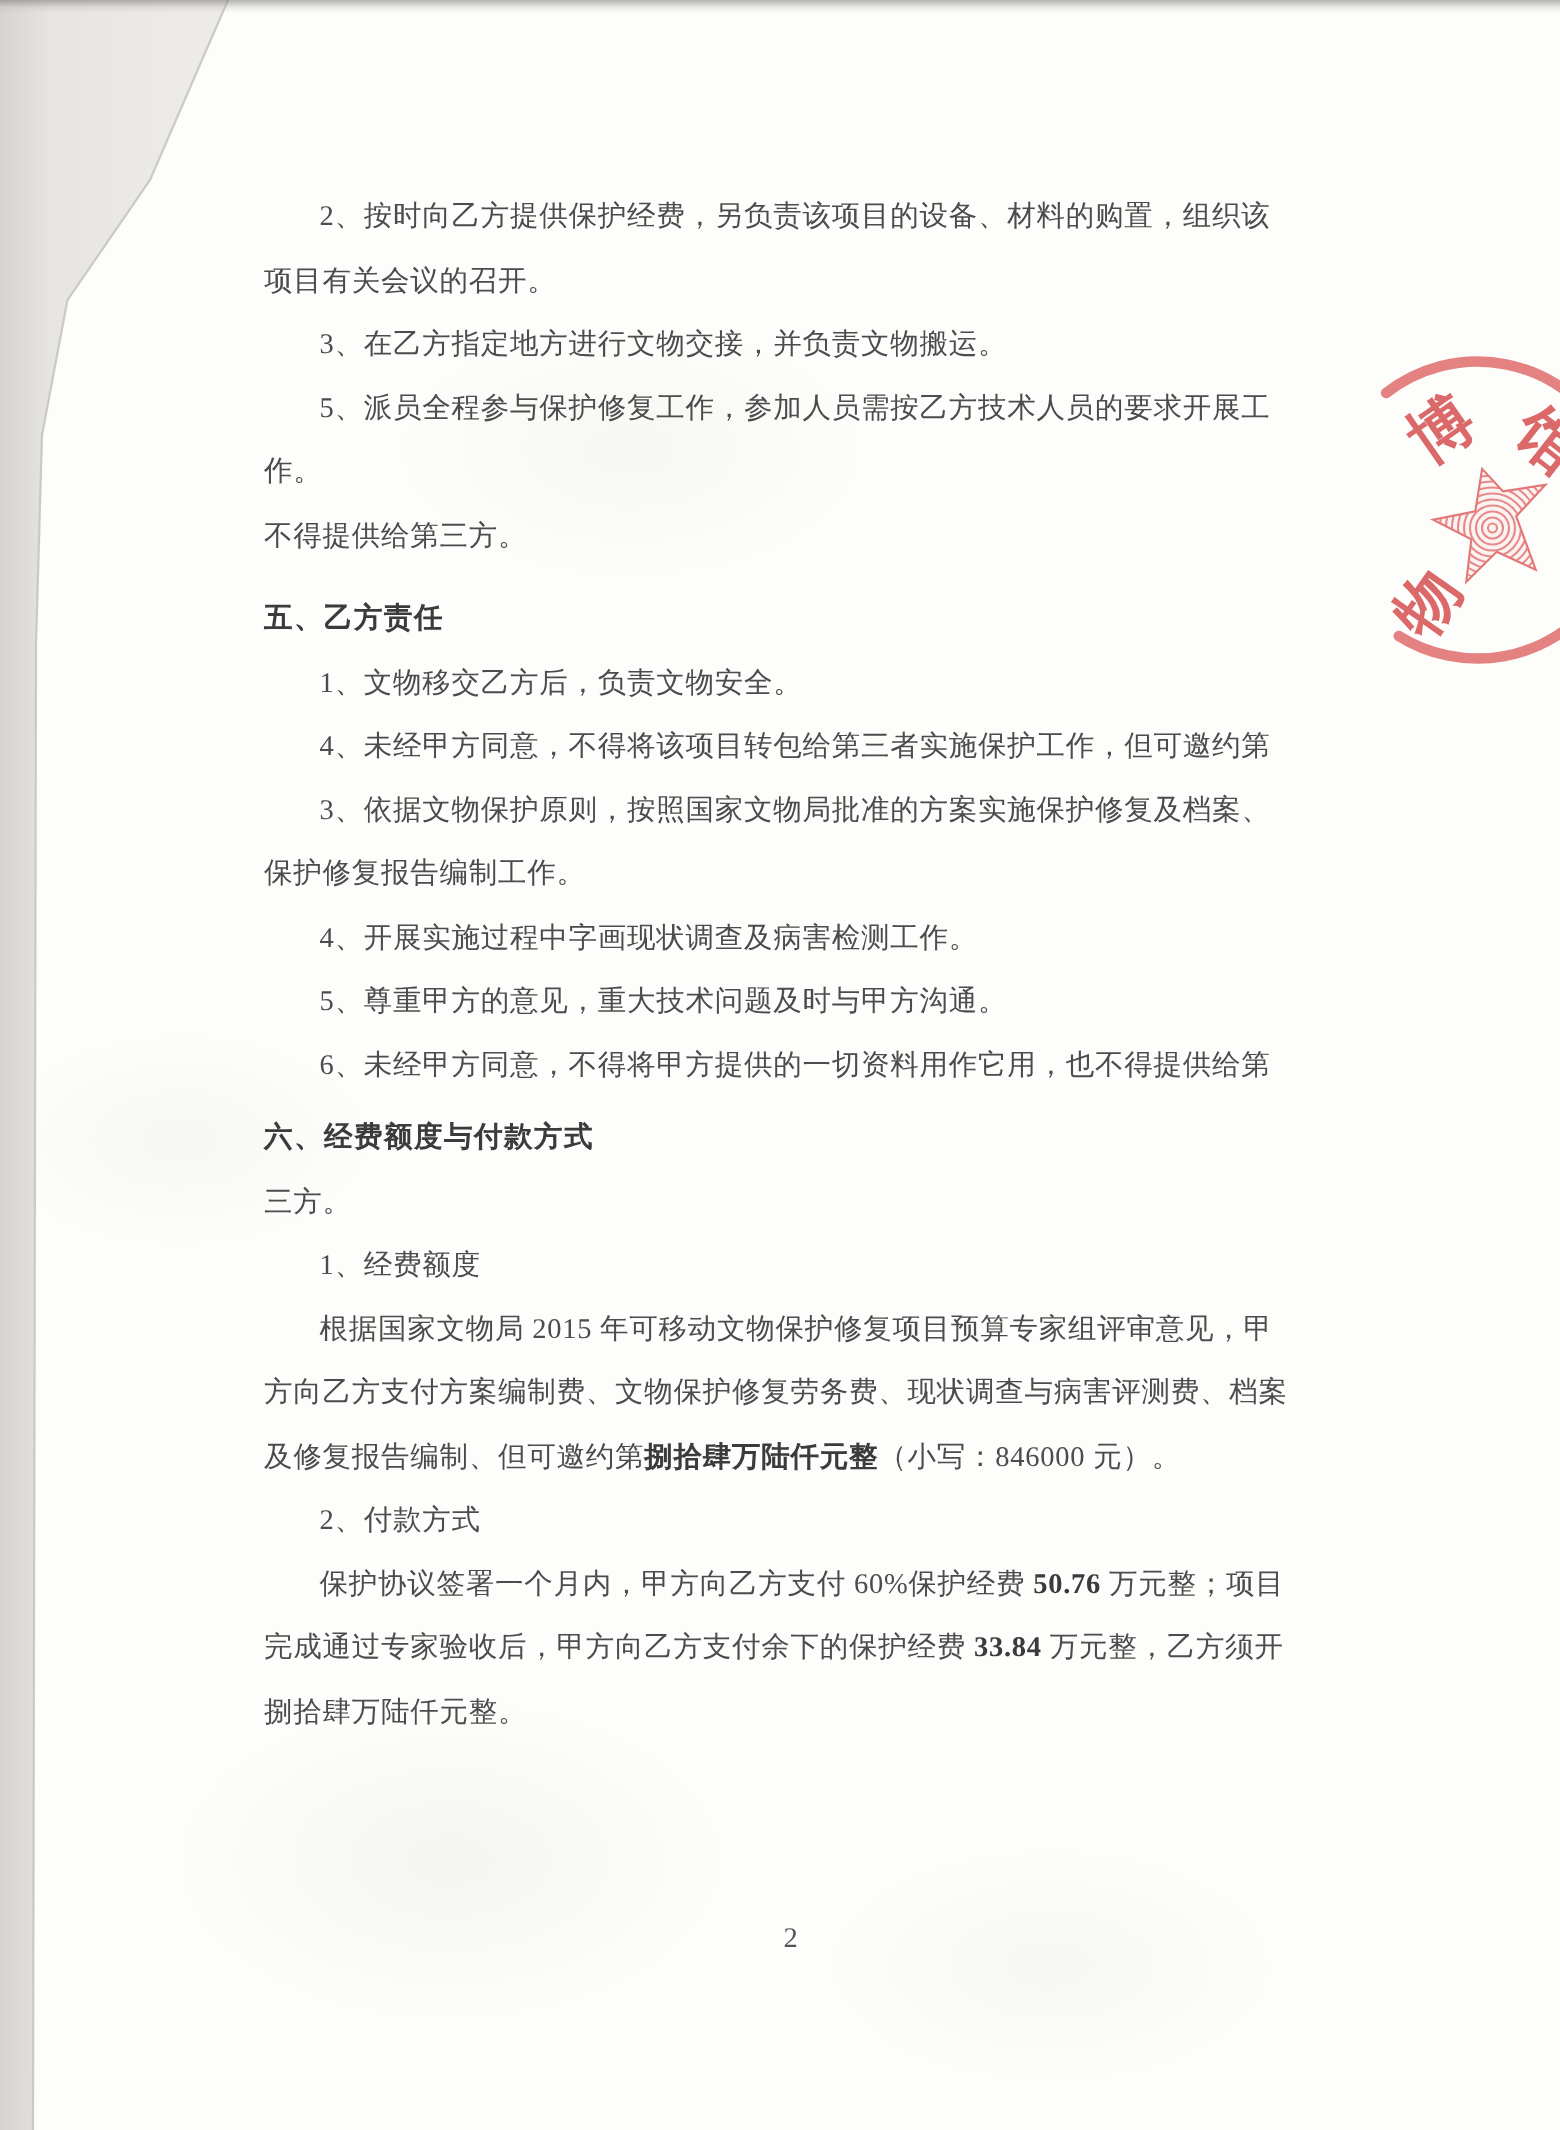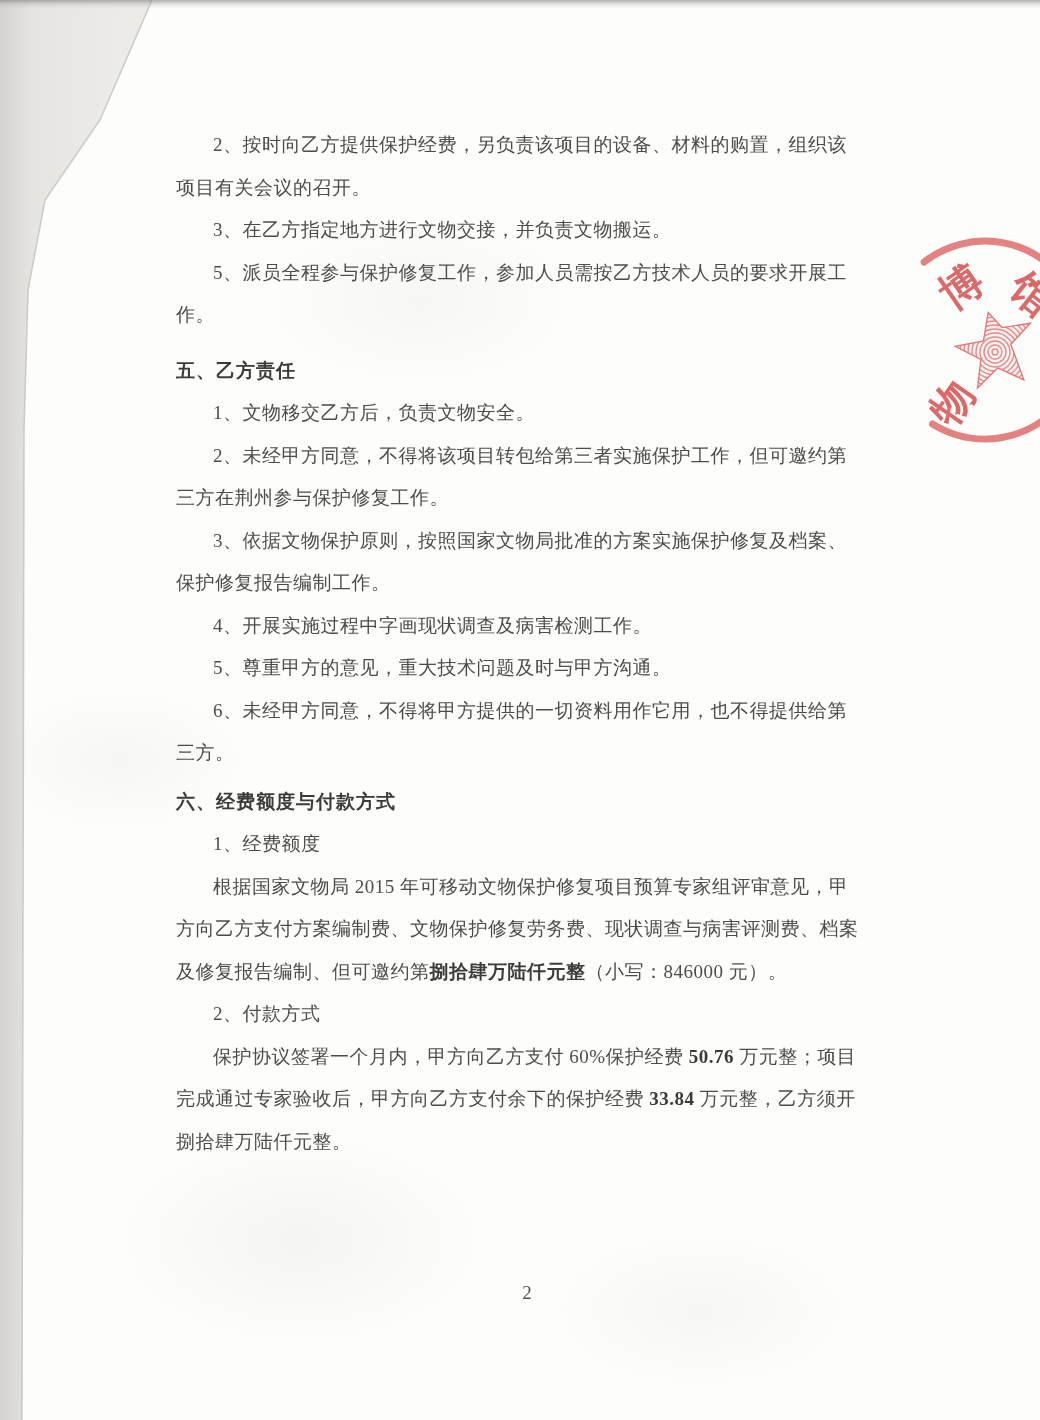--- a/index.html
+++ b/index.html
@@ -54,31 +54,31 @@
   </svg>
 
   <div class="top-edge"></div>
 
   <div class="doc">
       <div class="line indent"><span>2、按时向乙方提供保护经费，另负责该项目的设备、材料的购置，组织该</span></div>
       <div class="line"><span>项目有关会议的召开。</span></div>
       <div class="line indent"><span>3、在乙方指定地方进行文物交接，并负责文物搬运。</span></div>
       <div class="line indent"><span>5、派员全程参与保护修复工作，参加人员需按乙方技术人员的要求开展工</span></div>
       <div class="line"><span>作。</span></div>
+      <div class="line"><span>不得提供给第三方。</span></div>
       <div class="line heading" style="margin-top: 13px;"><span>五、乙方责任</span></div>
       <div class="line indent"><span>1、文物移交乙方后，负责文物安全。</span></div>
-      <div class="line indent"><span>2、未经甲方同意，不得将该项目转包给第三者实施保护工作，但可邀约第</span></div>
-      <div class="line"><span>三方在荆州参与保护修复工作。</span></div>
+      <div class="line indent"><span>4、未经甲方同意，不得将该项目转包给第三者实施保护工作，但可邀约第</span></div>
       <div class="line indent"><span>3、依据文物保护原则，按照国家文物局批准的方案实施保护修复及档案、</span></div>
       <div class="line"><span>保护修复报告编制工作。</span></div>
       <div class="line indent"><span>4、开展实施过程中字画现状调查及病害检测工作。</span></div>
       <div class="line indent"><span>5、尊重甲方的意见，重大技术问题及时与甲方沟通。</span></div>
       <div class="line indent"><span>6、未经甲方同意，不得将甲方提供的一切资料用作它用，也不得提供给第</span></div>
+      <div class="line heading" style="margin-top: 6px;"><span>六、经费额度与付款方式</span></div>
       <div class="line"><span>三方。</span></div>
-      <div class="line heading" style="margin-top: 6px;"><span>六、经费额度与付款方式</span></div>
       <div class="line indent"><span>1、经费额度</span></div>
       <div class="line indent"><span>根据国家文物局 2015 年可移动文物保护修复项目预算专家组评审意见，甲</span></div>
       <div class="line"><span>方向乙方支付方案编制费、文物保护修复劳务费、现状调查与病害评测费、档案</span></div>
       <div class="line"><span>及修复报告编制、但可邀约第</span><span class="b">捌拾肆万陆仟元整</span><span>（小写：846000 元）。</span></div>
       <div class="line indent"><span>2、付款方式</span></div>
       <div class="line indent"><span>保护协议签署一个月内，甲方向乙方支付 60%保护经费 </span><span class="b">50.76</span><span> 万元整；项目</span></div>
       <div class="line"><span>完成通过专家验收后，甲方向乙方支付余下的保护经费 </span><span class="b">33.84</span><span> 万元整，乙方须开</span></div>
       <div class="line"><span>捌拾肆万陆仟元整。</span></div>
     </div>
 

